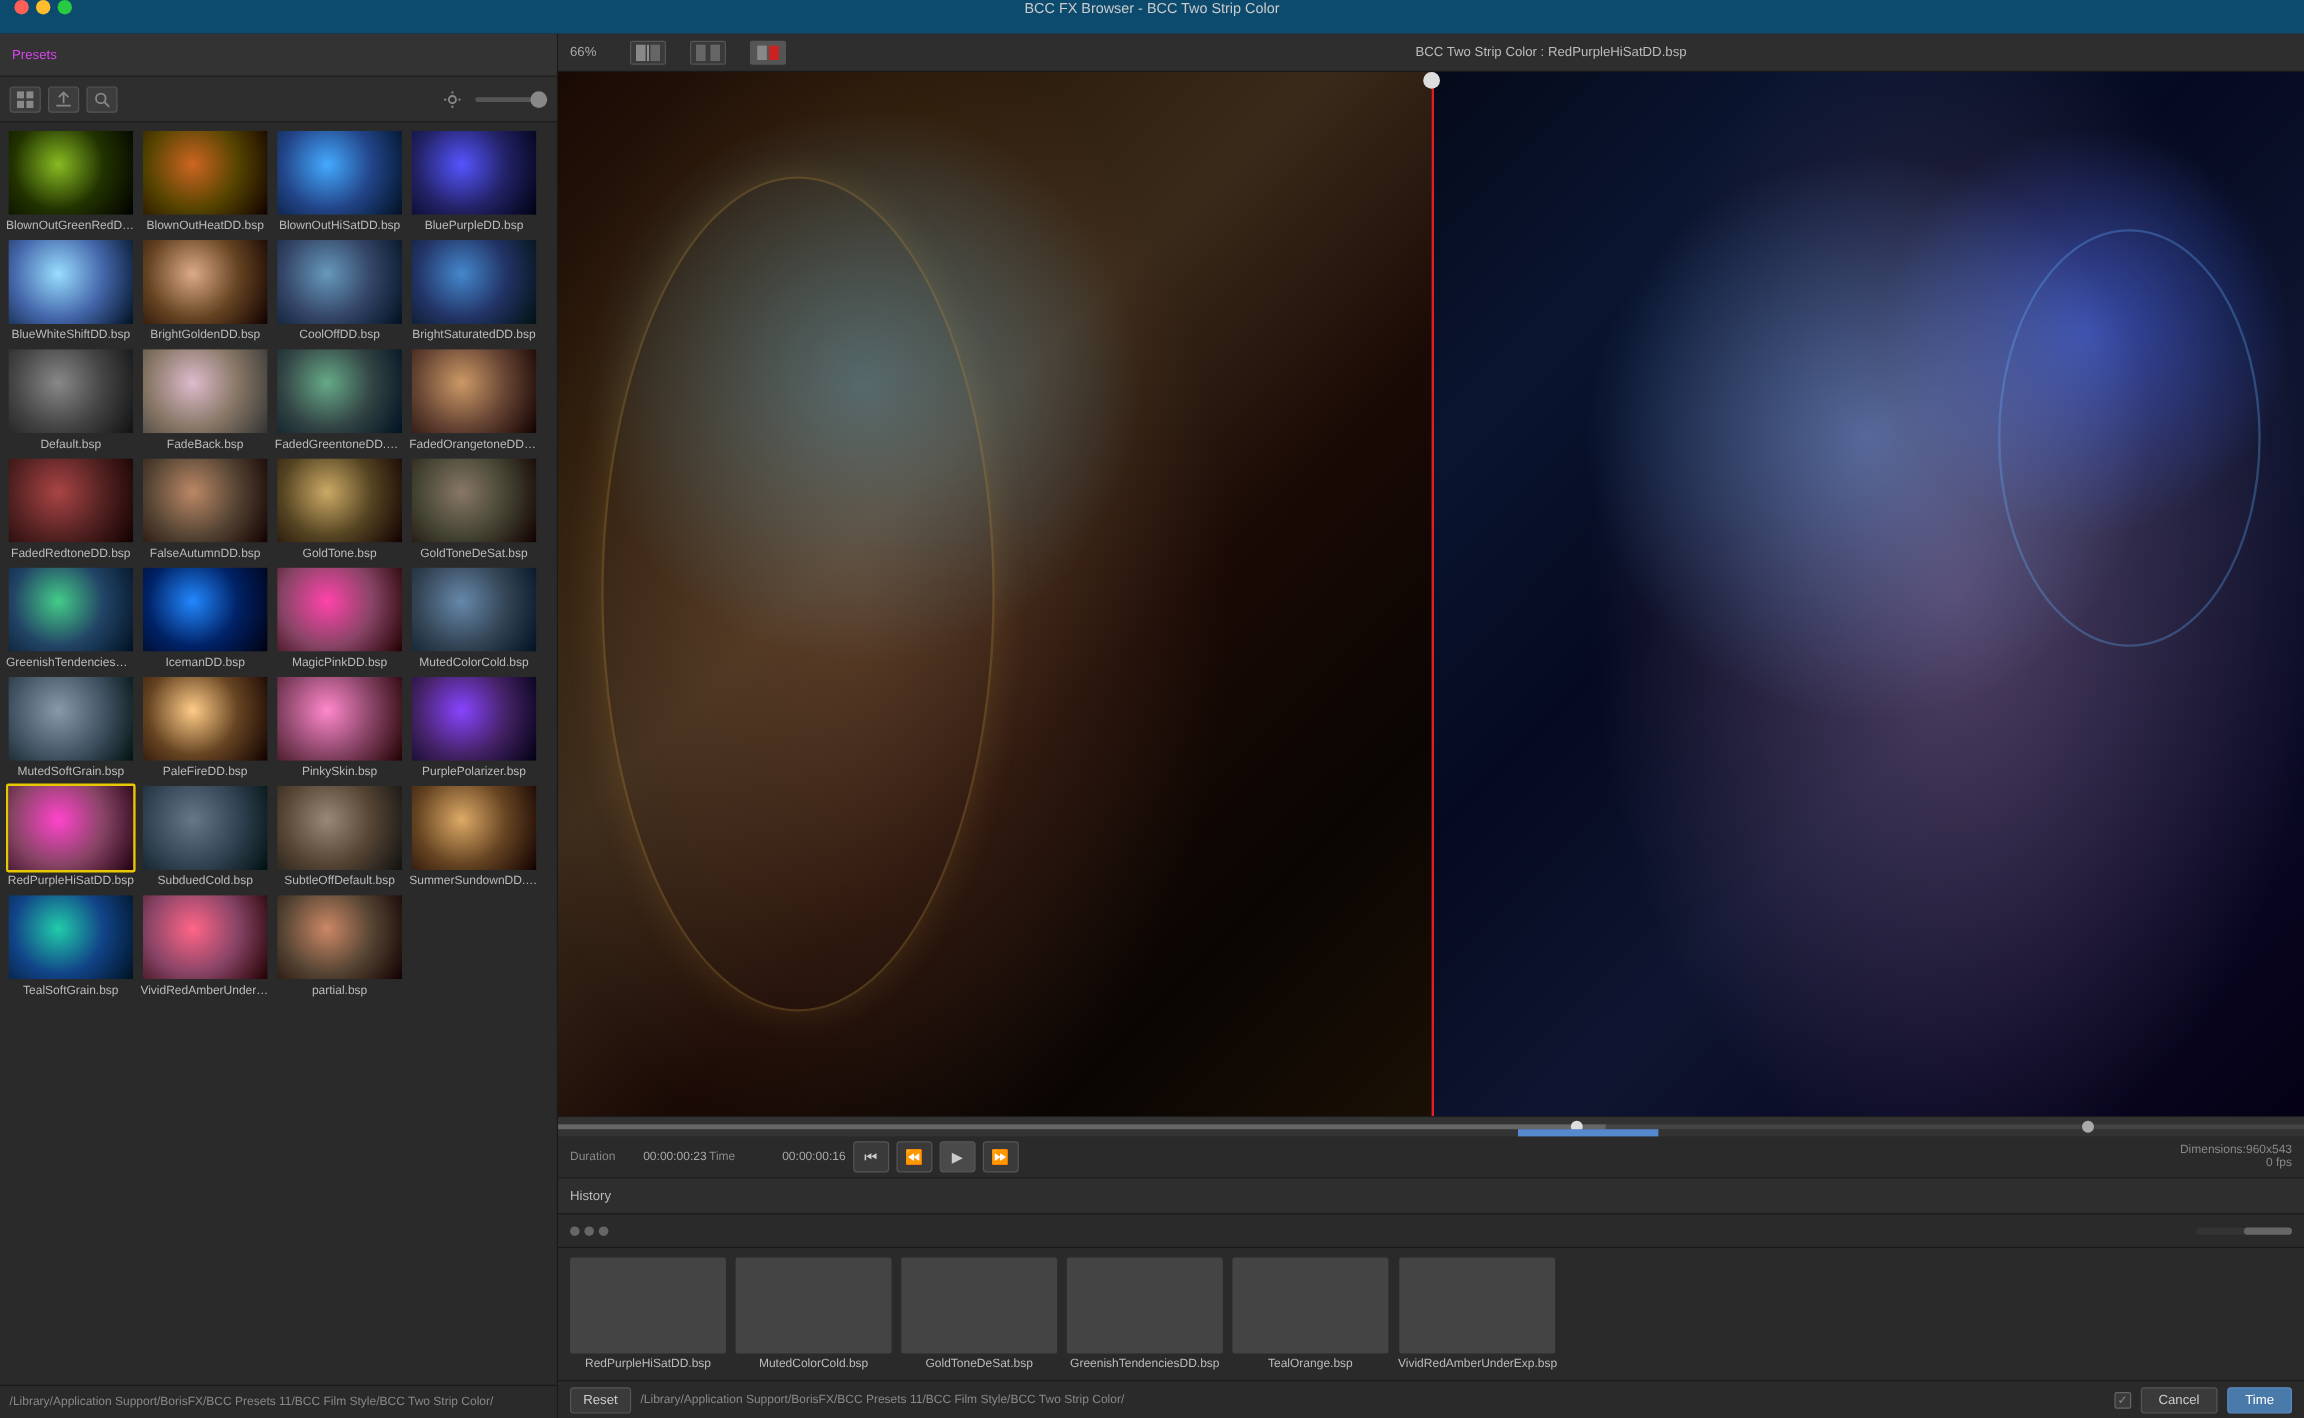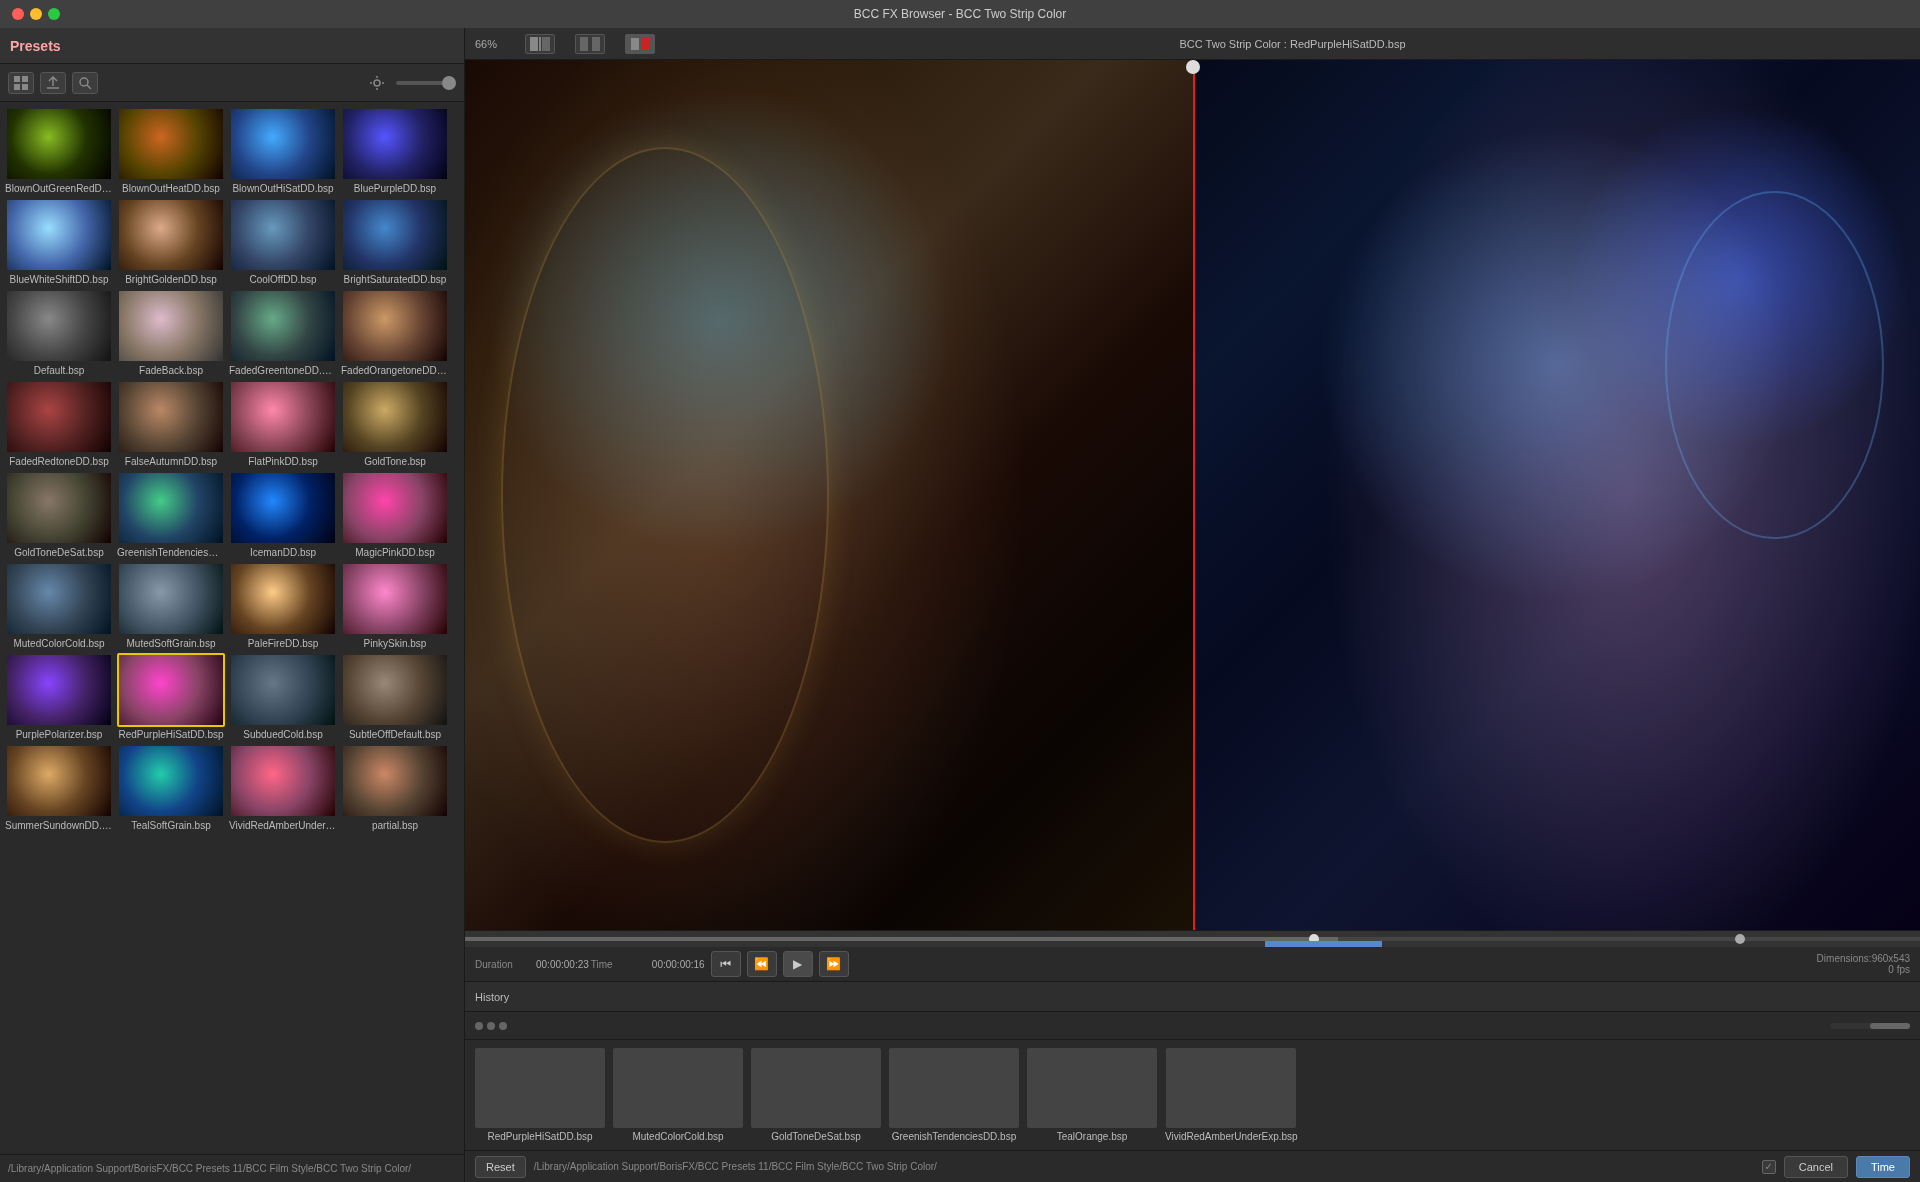--- a/index.html
+++ b/index.html
@@ -11,23 +11,23 @@
       font-size: 11px;
       color: #ccc;
       overflow: hidden;
       display: flex;
       flex-direction: column;
     }
 
     
     #title-bar {
       height: 28px;
-      background: #404040;
-      display: flex;
-      align-items: center;
+      background: #0c4a6e;
+      display: flex;
+      align-items: flex-start;
       justify-content: center;
       position: relative;
       flex-shrink: 0;
     }
     .traffic-lights {
       position: absolute;
       left: 12px;
       display: flex;
       gap: 6px;
     }
@@ -56,21 +56,21 @@
 
     #left-header {
       height: 36px;
       background: #333;
       display: flex;
       align-items: center;
       padding: 0 10px;
       gap: 10px;
       border-bottom: 1px solid #1a1a1a;
     }
-    #left-header-title { font-size: 14px; color: #fca5a5; font-weight: 700; }
+    #left-header-title { font-size: 11px; color: #d946ef; font-weight: 400; }
 
     #toolbar {
       height: 38px;
       background: #2e2e2e;
       display: flex;
       align-items: center;
       padding: 0 8px;
       gap: 6px;
       border-bottom: 1px solid #1a1a1a;
     }
@@ -673,26 +673,20 @@
           <div class="preset-label">FadedRedtoneDD.bsp</div>
         </div>
         <div class="preset-item">
           <div class="preset-thumb-wrap">
             <div class="preset-thumb thumb-false-autumn"></div>
           </div>
           <div class="preset-label">FalseAutumnDD.bsp</div>
         </div>
         <div class="preset-item">
           <div class="preset-thumb-wrap">
-            <div class="preset-thumb thumb-flat-pink"></div>
-          </div>
-          <div class="preset-label">FlatPinkDD.bsp</div>
-        </div>
-        <div class="preset-item">
-          <div class="preset-thumb-wrap">
             <div class="preset-thumb thumb-gold-tone"></div>
           </div>
           <div class="preset-label">GoldTone.bsp</div>
         </div>
         <div class="preset-item">
           <div class="preset-thumb-wrap">
             <div class="preset-thumb thumb-gold-desat"></div>
           </div>
           <div class="preset-label">GoldToneDeSat.bsp</div>
         </div>

